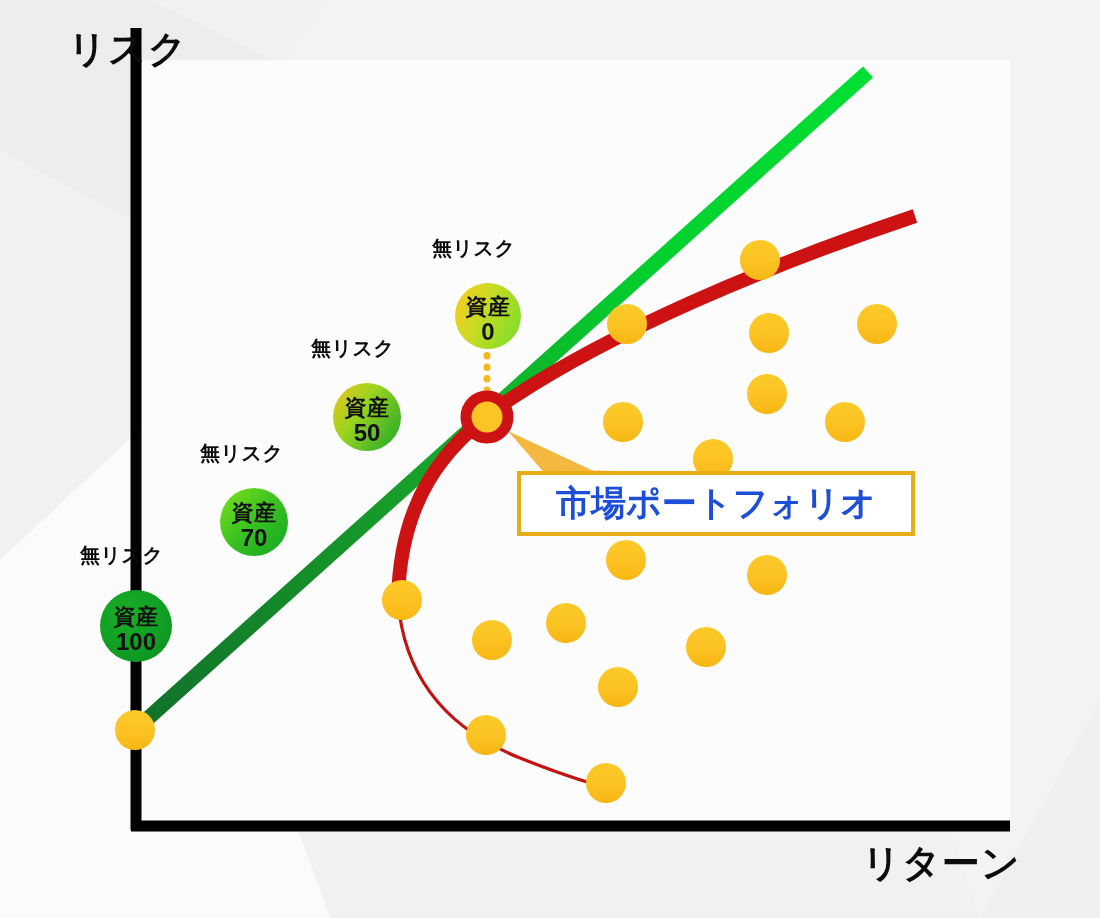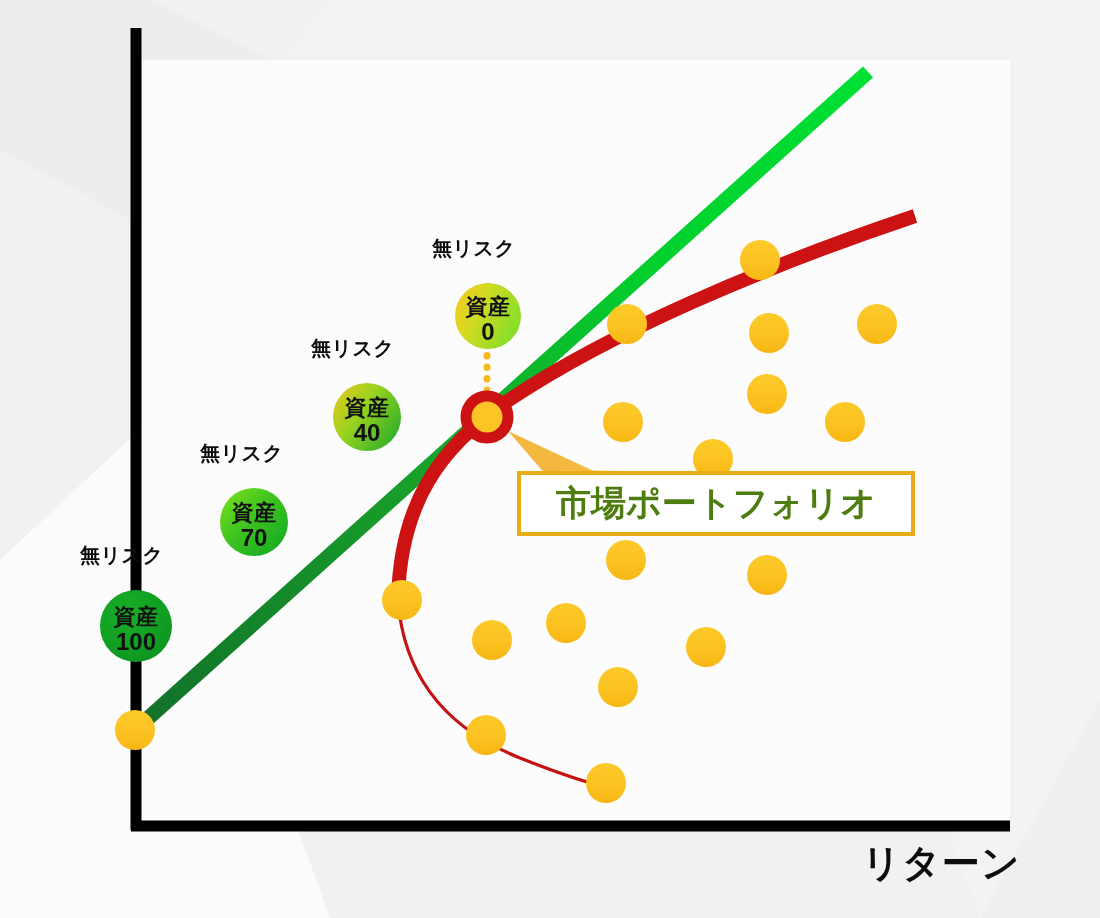--- a/index.html
+++ b/index.html
@@ -91,21 +91,21 @@
     background: #ffffff;
     border: 4px solid #e8ad16;
     box-sizing: border-box;
     display: flex;
     align-items: center;
     justify-content: center;
   }
   #callout-label {
     font-size: 35px;
     font-weight: 700;
-    color: #4d7c0f;
+    color: #1d4ed8;
     letter-spacing: 0px;
     white-space: nowrap;
   }
 </style>
 </head>
 <body>
 
 <div id="stage">
 
   <svg class="layer" viewBox="0 0 1100 918" preserveAspectRatio="none">
@@ -171,20 +171,21 @@
   </svg>
 
   <svg class="layer" viewBox="0 0 1100 918" preserveAspectRatio="none">
     <line x1="487" y1="344" x2="487" y2="392" stroke="#f6b81e" stroke-width="7" stroke-linecap="round" stroke-dasharray="0.5 11"></line>
   </svg>
 
   <svg class="layer" viewBox="0 0 1100 918" preserveAspectRatio="none">
     <circle cx="487" cy="417" r="21" fill="#fcc425" stroke="#cc1212" stroke-width="11"></circle>
   </svg>
 
+  <div class="axis-title" id="y-axis-title">リスク</div>
   <div class="axis-title" id="x-axis-title">リターン</div>
 
   <div class="asset-group">
     <div class="asset-caption" style="left:80px; top:542px;">無リスク</div>
     <div class="asset-bubble" style="left:100px; top:590px; width:72px; height:72px;
                 background: radial-gradient(circle at 38% 32%, #19ae27 0%, #0f9b22 65%, #0c8a1e 100%);">
       <span class="b-label">資産</span>
       <span class="b-value">100</span>
     </div>
   </div>
@@ -196,21 +197,21 @@
       <span class="b-label">資産</span>
       <span class="b-value">70</span>
     </div>
   </div>
 
   <div class="asset-group">
     <div class="asset-caption" style="left:311px; top:335px;">無リスク</div>
     <div class="asset-bubble" style="left:333px; top:383px; width:68px; height:68px;
                 background: linear-gradient(125deg, #f0c51d 0%, #9ad41f 40%, #18a62a 100%);">
       <span class="b-label">資産</span>
-      <span class="b-value">40</span>
+      <span class="b-value">50</span>
     </div>
   </div>
 
   <div class="asset-group">
     <div class="asset-caption" style="left:432px; top:235px;">無リスク</div>
     <div class="asset-bubble" style="left:455px; top:283px; width:66px; height:66px;
                 background: linear-gradient(115deg, #fbc91c 0%, #d3d922 35%, #72e02a 100%);">
       <span class="b-label">資産</span>
       <span class="b-value">0</span>
     </div>

